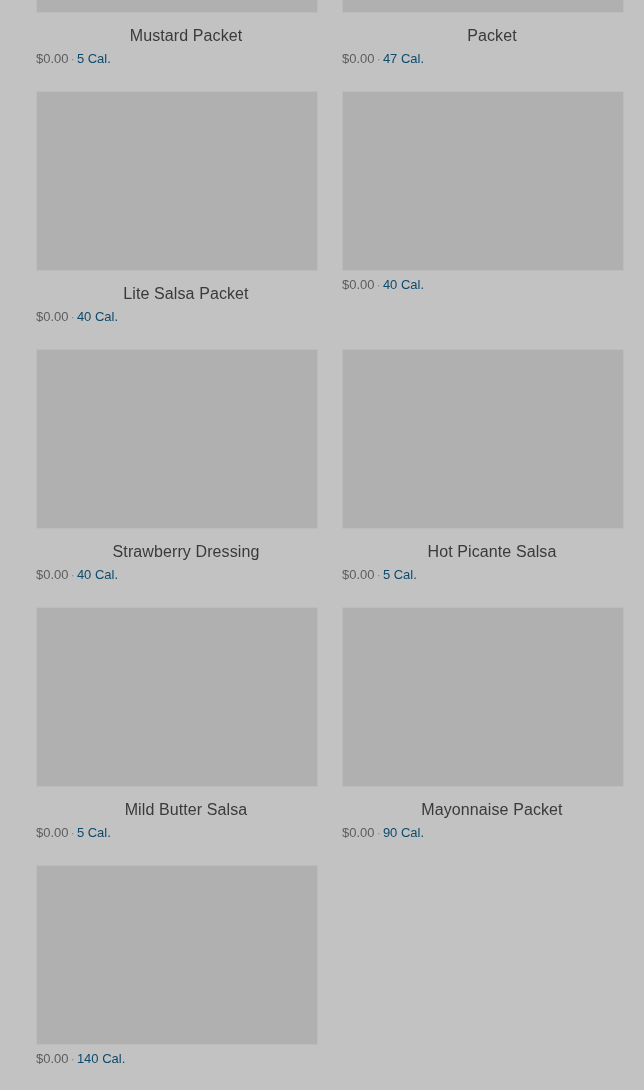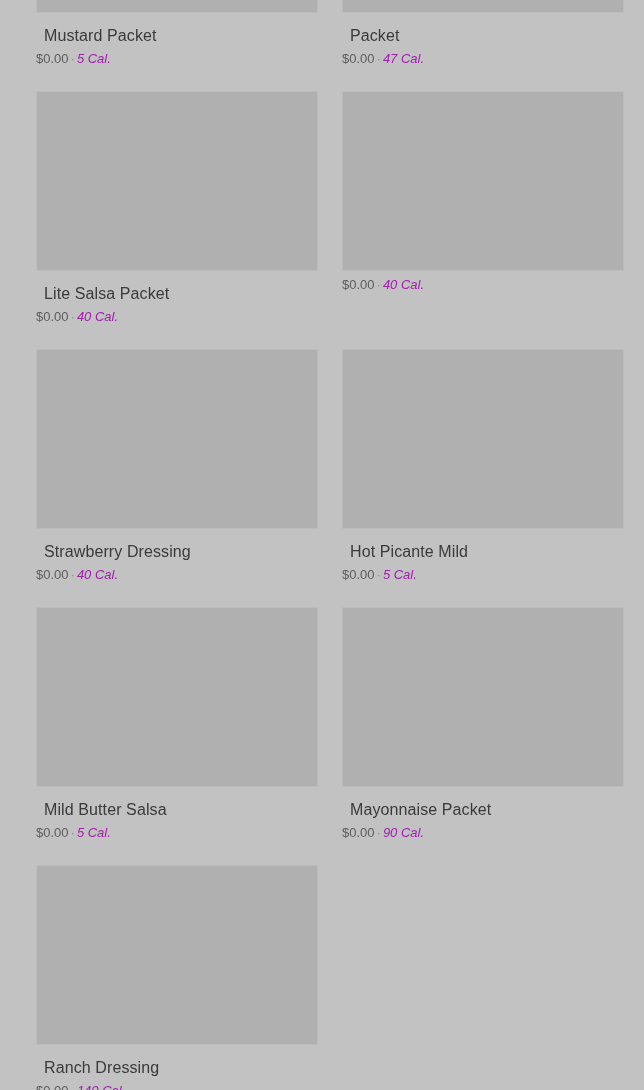--- a/index.html
+++ b/index.html
@@ -48,49 +48,49 @@
   .card-thumb {
     width: 282px;
     height: 180px;
     background: #b0b0b0;
     border: 1px solid #bcbcbc;
     box-sizing: border-box;
     display: block;
   }
 
   .card-title {
-    margin: 13px 0 0 8px;
+    margin: 13px 0 0 18px;
     font-size: 16px;
     line-height: 19px;
     font-weight: 400;
     color: #3a3a3a;
     letter-spacing: 0.1px;
     white-space: nowrap;
+    text-align: center;
   }
 
   .card-meta {
     margin: 6px 0 0 0;
     font-size: 13px;
     line-height: 15px;
     color: #6e6e6e;
     white-space: nowrap;
   }
 
   .card-meta .price {
     color: #5d5d5d;
   }
 
   .card-meta .dot {
     color: #8d8d8d;
     padding: 0 2px;
   }
 
   .card-meta .cal {
-    color: #a21caf;
-    font-style: italic;
+    color: #0c4a6e;
   }
 </style>
 </head>
 <body>
 
 <div id="page">
   <div id="grid">
 
     <div class="card">
       <div class="card-thumb"></div>
@@ -127,21 +127,21 @@
     <div class="card">
       <div class="card-thumb"></div>
       <div class="card-title">Strawberry Dressing</div>
       <div class="card-meta">
         <span class="price">$0.00</span><span class="dot">·</span><span class="cal">40 Cal.</span>
       </div>
     </div>
 
     <div class="card">
       <div class="card-thumb"></div>
-      <div class="card-title">Hot Picante Mild</div>
+      <div class="card-title">Hot Picante Salsa</div>
       <div class="card-meta">
         <span class="price">$0.00</span><span class="dot">·</span><span class="cal">5 Cal.</span>
       </div>
     </div>
 
     <div class="card">
       <div class="card-thumb"></div>
       <div class="card-title">Mild Butter Salsa</div>
       <div class="card-meta">
         <span class="price">$0.00</span><span class="dot">·</span><span class="cal">5 Cal.</span>
@@ -151,20 +151,19 @@
     <div class="card">
       <div class="card-thumb"></div>
       <div class="card-title">Mayonnaise Packet</div>
       <div class="card-meta">
         <span class="price">$0.00</span><span class="dot">·</span><span class="cal">90 Cal.</span>
       </div>
     </div>
 
     <div class="card">
       <div class="card-thumb"></div>
-      <div class="card-title">Ranch Dressing</div>
       <div class="card-meta">
         <span class="price">$0.00</span><span class="dot">·</span><span class="cal">140 Cal.</span>
       </div>
     </div>
 
   </div>
 </div>
 
 </body></html>

